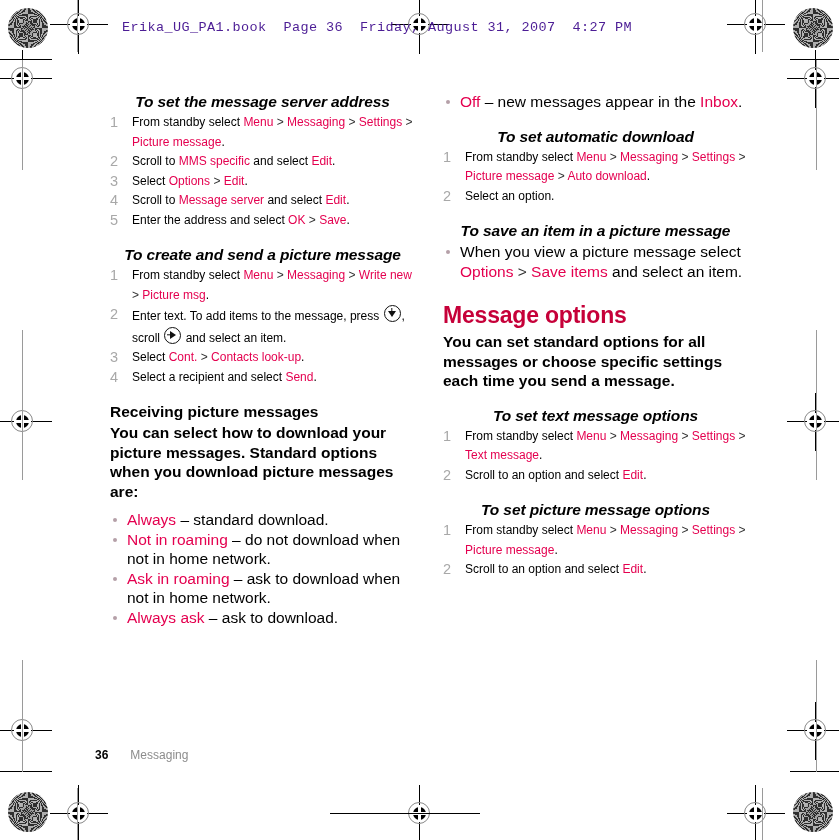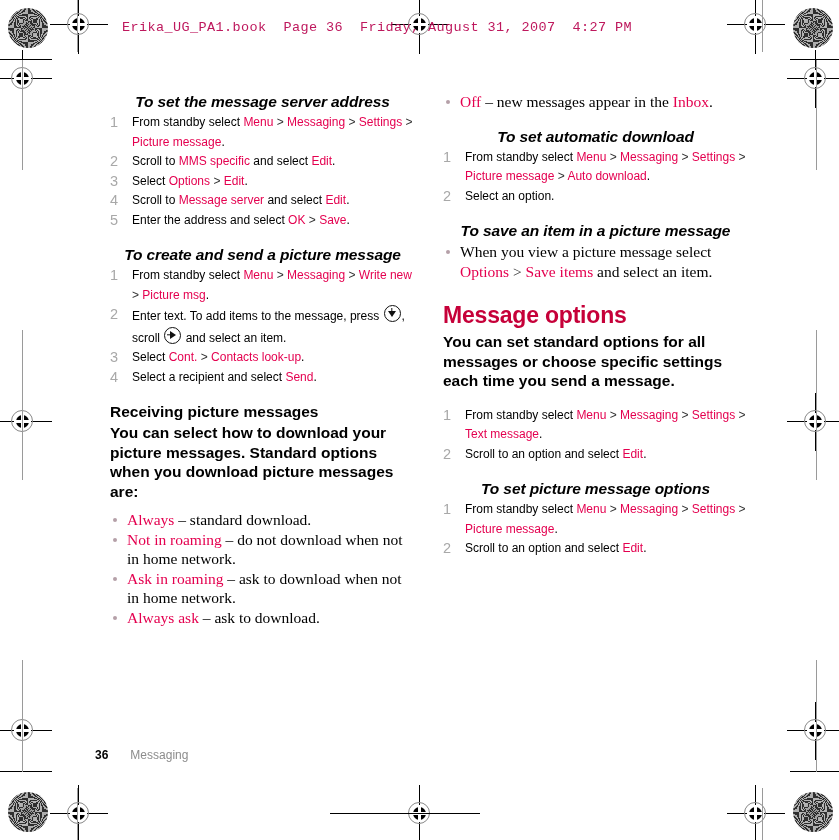--- a/index.html
+++ b/index.html
@@ -23,21 +23,21 @@
       radial-gradient(circle,#777 0%, #aaa 40%, #888 100%);
     background-blend-mode:multiply;
     opacity:.85;}
   .trimline{position:absolute;background:#000;}
   .greyline{position:absolute;background:#9a9a9a;}
 
   
   .page-header{
     position:absolute;left:122px;top:20px;
     font-family:"Liberation Mono","DejaVu Sans Mono",monospace;
-    font-size:13.5px;letter-spacing:.4px;color:#be185d;white-space:pre;
+    font-size:13.5px;letter-spacing:.4px;color:#4c1d95;white-space:pre;
   }
 
   
   .col{position:absolute;top:92px;width:305px;}
   .col-left{left:110px;}
   .col-right{left:443px;}
 
   h3.task{
     font-size:15.5px;font-weight:bold;font-style:italic;
     margin:0 0 2px 0;line-height:19px;letter-spacing:-.1px;text-align:center;
@@ -59,21 +59,21 @@
   ol.steps > li{
     counter-increment:s;position:relative;
     padding-left:22px;font-size:12px;line-height:19.5px;margin:0 0 0 0;
   }
   ol.steps > li:before{
     content:counter(s);position:absolute;left:0;top:0;
     color:#a8a8a8;font-size:14.5px;font-weight:normal;
   }
   ul.bullets{margin:0;padding:0;list-style:none;}
   ul.bullets > li{
-    position:relative;padding-left:17px;font-size:15.5px;line-height:19.5px;font-family:Liberation Serif, serif;
+    position:relative;padding-left:17px;font-size:15.5px;line-height:19.5px;
   }
   ul.bullets > li:before{
     content:"";position:absolute;left:3px;top:8px;
     width:4px;height:4px;border-radius:50%;background:#b5a0a8;
   }
   .ui{color:#E4004F;}
   .gt{color:#333;}
 
   
   .navkey{display:inline-block;width:15px;height:15px;border:1.4px solid #111;
@@ -257,20 +257,21 @@
       <li><span>When you view a picture message select </span><span class="ui">Options</span><span class="gt"> &gt; </span><span class="ui">Save items</span><span> and select an item.</span></li>
     </ul>
 
   <div class="gap-l"></div>
 
   <h2 class="section">Message options</h2>
   <p class="body">You can set standard options for all messages or choose specific settings each time you send a message.</p>
 
   <div class="gap-m"></div>
 
+  <h3 class="task">To set text message options</h3>
   <ol class="steps">
       <li><span>From standby select </span><span class="ui">Menu</span><span class="gt"> &gt; </span><span class="ui">Messaging</span><span class="gt"> &gt; </span><span class="ui">Settings</span><span class="gt"> &gt; </span><span class="ui">Text message</span><span>.</span></li>
       <li><span>Scroll to an option and select </span><span class="ui">Edit</span><span>.</span></li>
     </ol>
 
   <div class="gap-m"></div>
 
   <h3 class="task">To set picture message options</h3>
   <ol class="steps">
       <li><span>From standby select </span><span class="ui">Menu</span><span class="gt"> &gt; </span><span class="ui">Messaging</span><span class="gt"> &gt; </span><span class="ui">Settings</span><span class="gt"> &gt; </span><span class="ui">Picture message</span><span>.</span></li>

